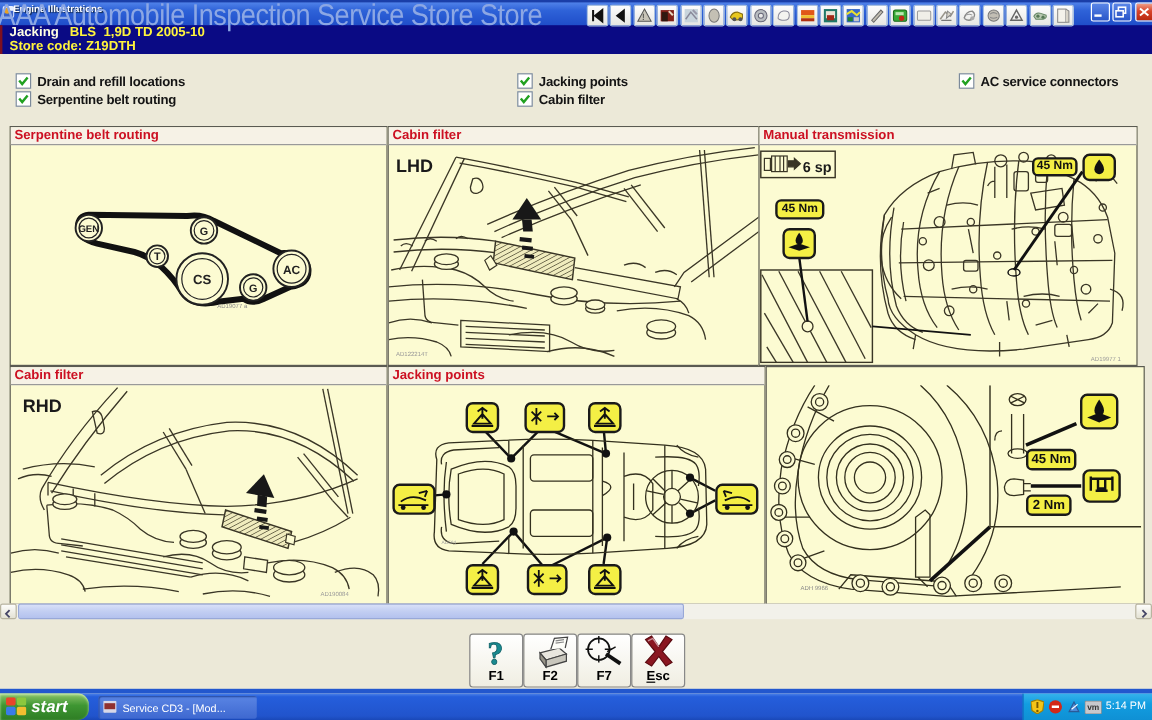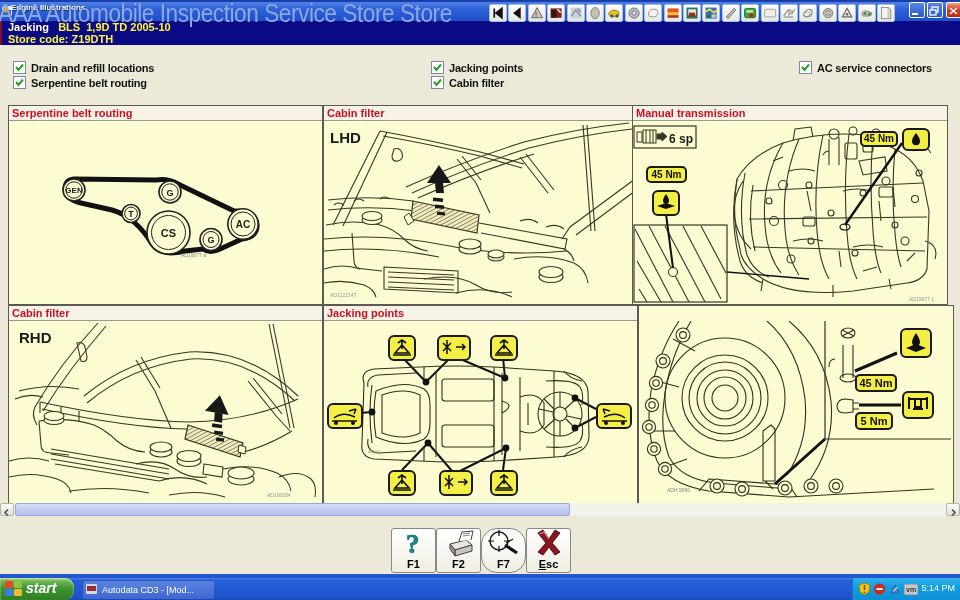--- a/index.html
+++ b/index.html
@@ -554,21 +554,21 @@
    <ellipse cx="209" cy="12" rx="7" ry="5"></ellipse>
           <path d="M203 9 L215 15 M203 15 L215 9"></path>
    <path d="M196 38 Q190 38 190 46"></path>
    <path d="M206 78 Q199 78 198 85 Q198 92 206 92 L214 91 L214 79 Z M214 82 L220 82 M214 88 L220 88"></path>
   </g>
   <path d="M258 32 L216 50" stroke="#111" stroke-width="3" fill="none"></path>
   <path d="M262 84 L220 84" stroke="#111" stroke-width="3" fill="none"></path>
   <text x="28" y="171" font-size="5" fill="#888">ADH 9966</text>
  </svg>
   <div class="ylabel" style="left:216px;top:53px;width:38px;height:14px;font-size:11px;line-height:14px;">45 Nm</div>
-  <div class="ylabel" style="left:216px;top:91px;width:34px;height:14px;font-size:11px;line-height:14px;">5 Nm</div>
+  <div class="ylabel" style="left:216px;top:91px;width:34px;height:14px;font-size:11px;line-height:14px;">2 Nm</div>
   <div class="ybox" style="left:261px;top:7px;width:28px;height:26px;"><svg width="28" height="26">
           <path d="M14 3 Q18 9 18 12 A4 4.4 0 1 1 10 12 Q10 9 14 3 Z" fill="#111"></path>
           <path d="M4 18 L14 14 L24 18 L14 22 Z" fill="#111"></path>
         </svg></div>
   <div class="ybox" style="left:263px;top:70px;width:28px;height:24px;"><svg width="28" height="24">
           <path d="M5 4 L5 16 M23 4 L23 16 M5 6 L23 6 M11 6 L11 14 L17 14 L17 6 M9 16 L19 16" stroke="#111" stroke-width="2" fill="none"></path>
         </svg></div>
  </div>
 </div>
 
@@ -588,21 +588,21 @@
       </svg><div class="lbl">F1</div></div>
   <div class="fbtn" style="left:45px;"><svg width="41" height="28">
         <g transform="translate(4,2)">
           <path d="M8 13 L24 9 L30 14 L13 19 Z" fill="#E8E6DE" stroke="#444"></path>
           <path d="M13 19 L30 14 L30 20 L13 25 Z" fill="#C8C6BC" stroke="#444"></path>
           <path d="M8 13 L13 19 L13 25 L8 18 Z" fill="#989488" stroke="#444"></path>
           <path d="M17 10 L20 1 L31 0 L29 9" fill="#FDFDF8" stroke="#444"></path>
           <path d="M21 3 L28 2 M21 5 L28 4" stroke="#888"></path>
         </g>
       </svg><div class="lbl">F2</div></div>
-  <div class="fbtn" style="left:90px;border-radius:16px;"><svg width="41" height="28">
+  <div class="fbtn" style="left:90px;"><svg width="41" height="28">
         <g stroke="#111" fill="none">
           <circle cx="16" cy="12" r="9" stroke-width="1.4"></circle>
           <path d="M16 1 L16 7 M16 17 L16 23 M5 12 L11 12 M21 12 L27 12" stroke-width="1.2"></path>
           <path d="M22 16 L34 24" stroke-width="3.2"></path>
           <path d="M23 14 L30 10" stroke-width="1.2"></path>
         </g>
       </svg><div class="lbl">F7</div></div>
   <div class="fbtn" style="left:135px;"><svg width="41" height="28">
         <g transform="translate(8,1)">
           <path d="M2 3 L7 0 L13 9 L19 0 L24 3 L16 13 L24 22 L19 25 L13 17 L7 25 L2 22 L10 13 Z" fill="#8A1620" stroke="#5A0A10" stroke-width="1"></path>
@@ -621,21 +621,21 @@
       <rect x="0" y="8" width="8" height="7" rx="1.5" fill="#3A7CE8"></rect>
       <rect x="9" y="8" width="8" height="7" rx="1.5" fill="#F2BE30"></rect>
     </svg>
     <span style="position:absolute;left:26px;top:2px;text-align:center;">start</span>
   </div>
 <div class="abs" id="taskbtn">
     <svg width="12" height="11" style="position:absolute;left:4px;top:4px;">
       <rect width="11" height="10" rx="1" fill="#D8D8E8"></rect>
       <rect x="1" y="2" width="9" height="5" fill="#903030"></rect>
     </svg>
-    <span style="position:absolute;left:20px;top:5px;">Autodata CD3 - [Mod...</span>
+    <span style="position:absolute;left:20px;top:5px;">Service CD3 - [Mod...</span>
   </div>
 <div class="abs" id="tray">
 <svg width="11" height="12" style="position:absolute;left:6px;top:5px;">
       <path d="M5.5 0 L11 2 L10 9 L5.5 12 L1 9 L0 2 Z" fill="#F4C518" stroke="#A08008"></path>
       <path d="M5.5 2 L5.5 7" stroke="#7A5A00" stroke-width="1.6"></path>
       <circle cx="5.5" cy="9.5" r="1" fill="#7A5A00"></circle>
     </svg>
 <svg width="11" height="12" style="position:absolute;left:21px;top:5px;">
       <circle cx="5.5" cy="6" r="5.5" fill="#D22818"></circle>
       <path d="M2.5 6 L8.5 6" stroke="#fff" stroke-width="2"></path>

